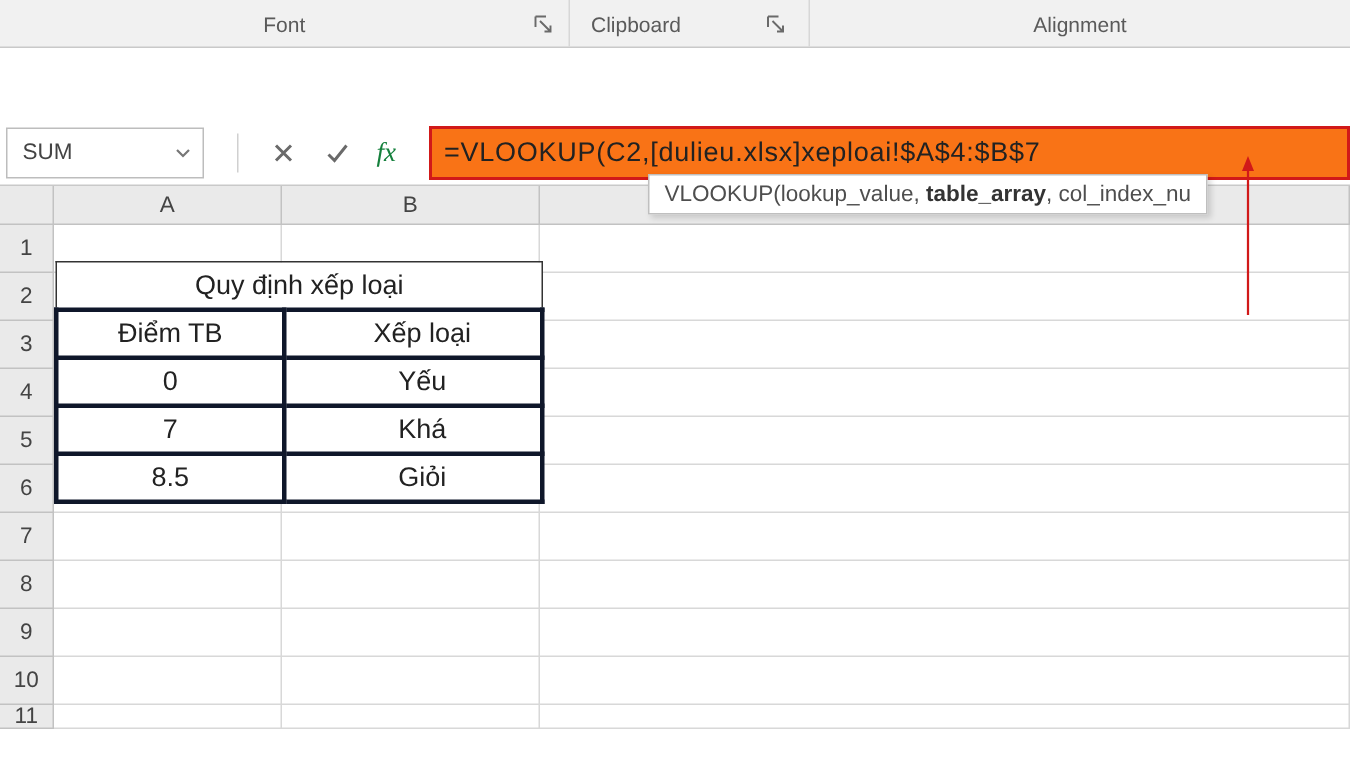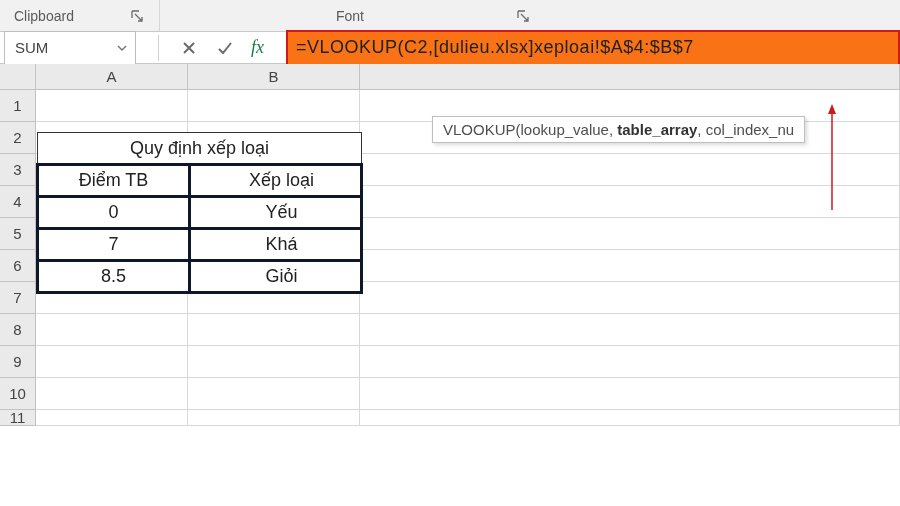--- a/index.html
+++ b/index.html
@@ -39,25 +39,26 @@
   }
   .launcher svg { width: 14px; height: 14px; }
   .rg-font .launcher-right {
     position: absolute; right: 10px; top: 50%; transform: translateY(-50%);
   }
 
   
   .fx-row {
     display: flex;
     align-items: center;
-    height: 32px;
+    height: 44px;
     background: #fff;
     padding: 4px 0 4px 4px;
     border-bottom: 1px solid #c9c9c9;
     gap: 12px;
+    margin-top: 48px;
   }
   .name-box {
     width: 132px;
     height: 34px;
     border: 1px solid #bdbdbd;
     display: flex;
     align-items: center;
     padding: 0 6px 0 10px;
     background: #fff;
     color: #444;
@@ -164,21 +165,21 @@
     display: flex; align-items: center;
     padding: 0 6px;
     font-size: 17px;
     color: #222;
     background: #fff;
   }
 
   
   .data-table {
     position: absolute;
-    top: 42px; 
+    top: 24px; 
     left: 36px; 
     z-index: 2;
     border-collapse: collapse;
   }
   .data-table td, .data-table th {
     border: 3px solid #0f172a;
     text-align: center;
     font-size: 18px;
     color: #222;
     font-weight: 400;
@@ -189,35 +190,38 @@
   .data-table .colA { width: 152px; }
   .data-table .colB { width: 172px; padding-left: 12px; }
   .data-table .title-row td {
     border: 1px solid #333;
   }
 </style>
 </head>
 <body>
 
 <div class="ribbon-groups">
+  <div class="ribbon-group rg-font">
+    <span>Font</span>
+    <span class="launcher launcher-right">
+      <svg viewBox="0 0 14 14">
+          <path d="M2 2 H9 M2 2 V9 M5 5 L12 12 M12 8 V12 H8" stroke="#6a6a6a" stroke-width="1.3" fill="none"></path>
+        </svg>
+    </span>
+  </div>
   <div class="ribbon-group rg-clipboard">
     <span>Clipboard</span>
     <span class="launcher">
       <svg viewBox="0 0 14 14">
           <path d="M2 2 H9 M2 2 V9 M5 5 L12 12 M12 8 V12 H8" stroke="#6a6a6a" stroke-width="1.3" fill="none"></path>
         </svg>
     </span>
   </div>
-  <div class="ribbon-group rg-font">
-    <span>Font</span>
-    <span class="launcher launcher-right">
-      <svg viewBox="0 0 14 14">
-          <path d="M2 2 H9 M2 2 V9 M5 5 L12 12 M12 8 V12 H8" stroke="#6a6a6a" stroke-width="1.3" fill="none"></path>
-        </svg>
-    </span>
+  <div class="ribbon-group rg-align">
+    <span>Alignment</span>
   </div>
 </div>
 
 <div class="fx-row">
   <div class="name-box">
     <span>SUM</span>
     <span class="dd">
       <svg viewBox="0 0 14 14">
           <path d="M3 5 L7 9 L11 5" stroke="#777" stroke-width="1.5" fill="none"></path>
         </svg>

